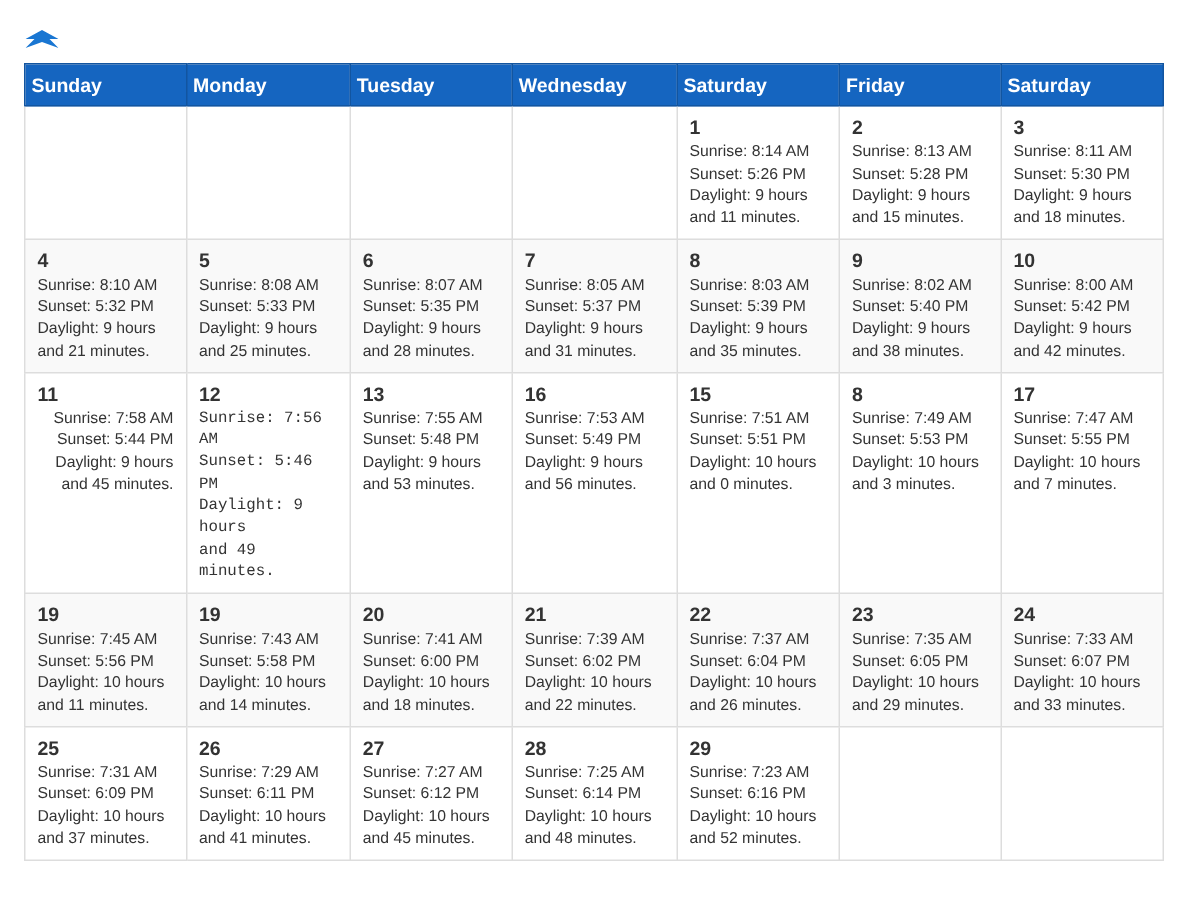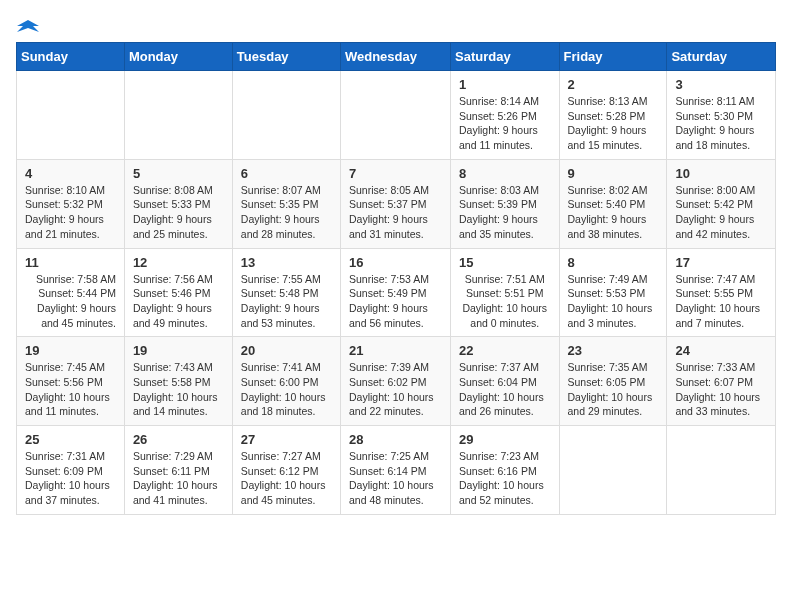--- a/index.html
+++ b/index.html
@@ -189,42 +189,42 @@
       <tr>
         <td>
           <span class="day-number">11</span>
           <div class="day-info" style="white-space: pre-line; text-align: right;">Sunrise: 7:58 AM
 Sunset: 5:44 PM
 Daylight: 9 hours
 and 45 minutes.</div>
         </td>
         <td>
           <span class="day-number">12</span>
-          <div class="day-info" style="white-space: pre-line;">Sunrise: 7:56 AM
+          <div class="day-info" style="white-space: pre-line; font-family: Liberation Mono, monospace;">Sunrise: 7:56 AM
 Sunset: 5:46 PM
 Daylight: 9 hours
 and 49 minutes.</div>
         </td>
         <td>
           <span class="day-number">13</span>
           <div class="day-info" style="white-space: pre-line;">Sunrise: 7:55 AM
 Sunset: 5:48 PM
 Daylight: 9 hours
 and 53 minutes.</div>
         </td>
         <td>
           <span class="day-number">16</span>
           <div class="day-info" style="white-space: pre-line;">Sunrise: 7:53 AM
 Sunset: 5:49 PM
 Daylight: 9 hours
 and 56 minutes.</div>
         </td>
         <td>
           <span class="day-number">15</span>
-          <div class="day-info" style="white-space: pre-line; text-align: center;">Sunrise: 7:51 AM
+          <div class="day-info" style="white-space: pre-line;">Sunrise: 7:51 AM
 Sunset: 5:51 PM
 Daylight: 10 hours
 and 0 minutes.</div>
         </td>
         <td>
           <span class="day-number">8</span>
           <div class="day-info" style="white-space: pre-line;">Sunrise: 7:49 AM
 Sunset: 5:53 PM
 Daylight: 10 hours
 and 3 minutes.</div>

